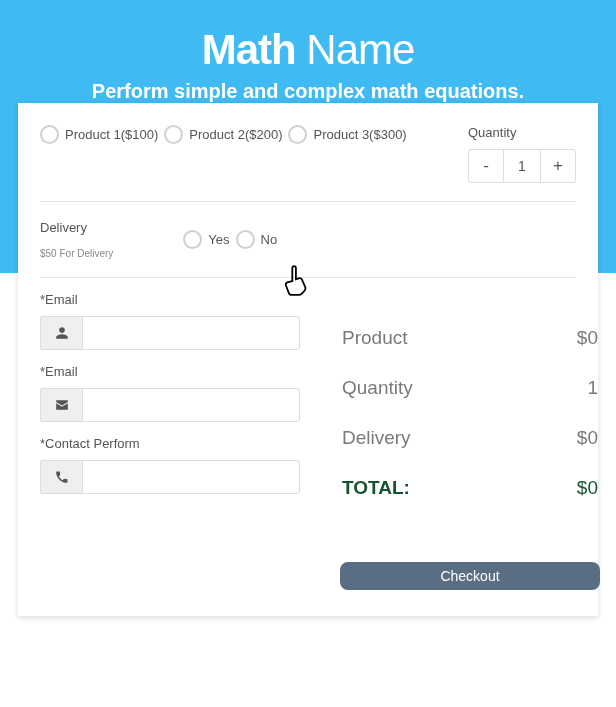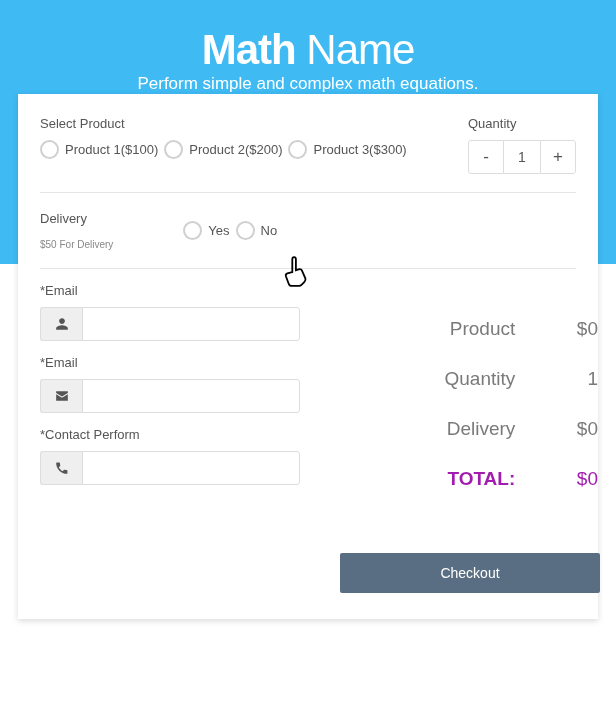--- a/index.html
+++ b/index.html
@@ -1,20 +1,20 @@
 <!DOCTYPE html>
 <html><head>
 <meta charset="utf-8">
 <style>
 *{box-sizing:border-box;margin:0;padding:0;font-family:Arial,Helvetica,sans-serif}
 body{width:616px;height:707px;background:#fff}
 .hero{background:#3fbaf3;padding:26px 0 170px;text-align:center;color:#fff}
 .hero h1{font-size:42px;font-weight:300;letter-spacing:-1px}
 .hero h1 b{font-weight:700}
-.hero p{font-size:17px;font-weight:400;}
+.hero p{font-size:20px;font-weight:700;margin-top:6px}
 .card{background:#fff;margin:-170px 18px 18px 18px;padding:22px 22px 26px 22px;box-shadow:0 2px 6px rgba(0,0,0,.15)}
 .row1{display:flex;justify-content:space-between;align-items:flex-start;padding-bottom:18px;border-bottom:1px solid #e5e5e5}
 .label{font-size:13px;color:#555;margin-bottom:9px}
 .radios{display:flex;gap:6px}
 .radio{display:flex;align-items:center;gap:6px;cursor:pointer}
 .radio-circle{width:19px;height:19px;border:2px solid #d0d0d0;border-radius:50%;flex-shrink:0}
 .radio span{font-size:13px;color:#555}
 .qty{display:flex}
 .qty button{width:36px;height:34px;border:1px solid #ddd;background:#fff;font-size:17px;color:#555;cursor:pointer}
 .qty .minus{border-radius:3px 0 0 3px}
@@ -24,42 +24,41 @@
 .delivery-label .sub{font-size:10px;color:#888;margin-top:13px}
 .row3{display:flex;gap:40px;padding-top:14px}
 .left{flex:0 0 260px}
 .field{margin-bottom:14px}
 .input-group{display:flex}
 .addon{width:42px;height:34px;border:1px solid #ddd;border-right:0;background:#f0efef;display:flex;align-items:center;justify-content:center;border-radius:3px 0 0 3px}
 .input-group input{flex:1;height:34px;border:1px solid #ddd;border-radius:0 3px 3px 0;padding:0 8px;font-size:13px}
 .right{flex:1;padding-top:20px}
 .summary{width:100%;font-size:19px;color:#7a7a7a}
 .summary tr td{padding:13px 0}
-.summary tr td:first-child{text-align:right;padding-right:40px}
+.summary tr td:first-child{padding-right:40px}
 .summary tr td:last-child{text-align:right;font-weight:400}
-.summary .total td{font-weight:700;color:#a21caf}
-.checkout{width:260px;height:40px;background:#5a6e83;color:#fff;border:0;border-radius:2px;font-size:14px;cursor:pointer;margin-top:48px;float:right}
+.summary .total td{font-weight:700;color:#14532d}
+.checkout{width:260px;height:28px;background:#5a6e83;color:#fff;border:0;border-radius:8px;font-size:14px;cursor:pointer;margin-top:48px;float:right}
 svg{width:14px;height:14px;fill:#555}
 .cursor-hand{position:absolute;left:280px;top:160px;width:30px;height:36px;pointer-events:none}
 .card-wrap{position:relative}
 </style>
 </head>
 <body>
 
 <div class="hero">
   <h1><b>Math</b> <span>Name</span></h1>
   <p>Perform simple and complex math equations.</p>
 </div>
 
 <div class="card-wrap">
 <div class="card">
 
   <div class="row1">
     <div>
-      <div class="label">Select Product</div>
       <div class="radios">
         <div class="radio">
               <div class="radio-circle"></div>
               <span>Product 1($100)</span>
             </div>
         <div class="radio">
               <div class="radio-circle"></div>
               <span>Product 2($200)</span>
             </div>
         <div class="radio">

